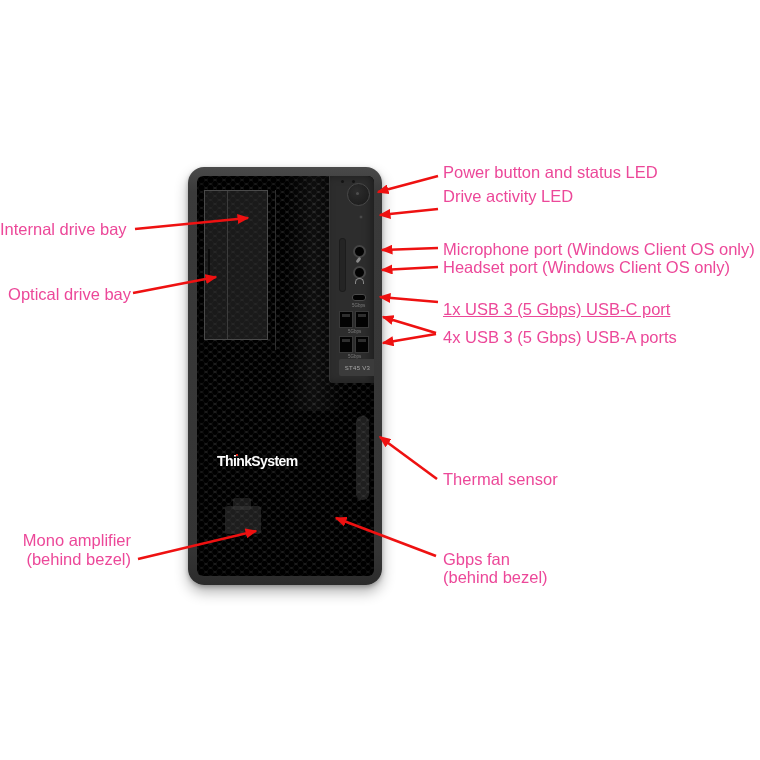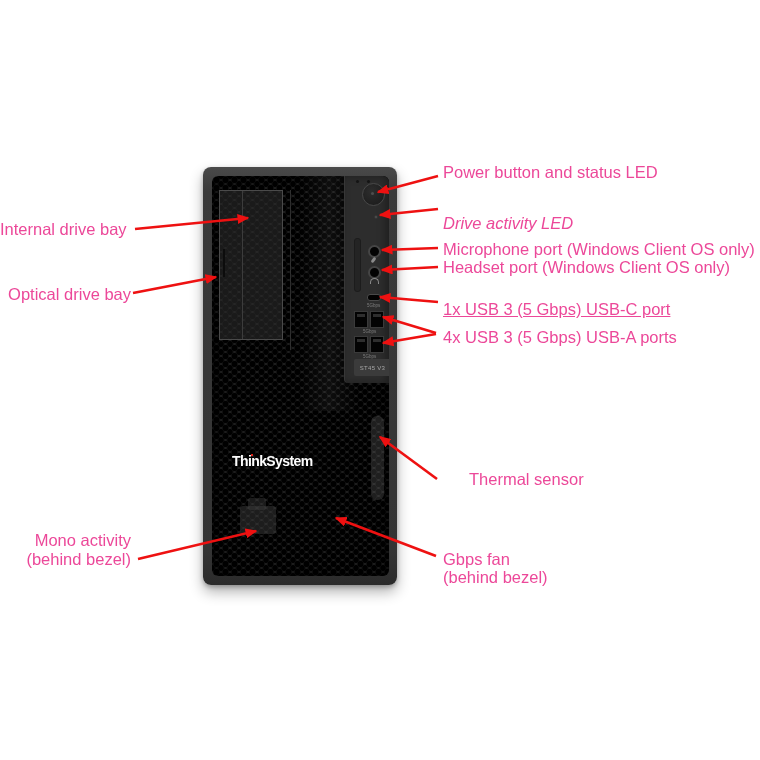--- a/index.html
+++ b/index.html
@@ -13,22 +13,22 @@
     position:absolute;
     font-size:16.5px;
     line-height:18.5px;
     color:#ec4899;
     white-space:nowrap;
   }
   .lbl.right-align{text-align:right;white-space:normal;}
 
   
   .tower{
-    position:absolute;left:203px;top:167px;width:194px;height:418px;
-    border-radius:8px;
+    position:absolute;left:188px;top:167px;width:194px;height:418px;
+    border-radius:16px;
     background:linear-gradient(180deg,#4a4a4a,#3a3a3a 6%,#343434 92%,#2b2b2b);
     box-shadow:0 7px 14px rgba(0,0,0,0.30), 0 2px 4px rgba(0,0,0,0.25);
   }
   .face{
     position:absolute;left:9px;top:9px;width:177px;height:400px;
     border-radius:6px;overflow:hidden;
     background-color:#1e1e1e;
     background-image:
       radial-gradient(circle, #000 2.6px, rgba(0,0,0,0) 3.4px),
       radial-gradient(circle, #000 2.6px, rgba(0,0,0,0) 3.4px);
@@ -194,37 +194,37 @@
       </div>
     </div>
   </div>
 </div>
 
 <div class="lbl" style="left:0;width:133px;top:220px;text-align:left;">Internal drive bay</div>
 
 <div class="lbl" style="left:0;width:131px;top:285px;text-align:right;">Optical drive bay</div>
 
 <div class="lbl right-align" style="left:0;width:131px;top:531px;">
-  <div>Mono activity</div>
+  <div>Mono amplifier</div>
   <div>(behind bezel)</div>
 </div>
 
 <div class="lbl" style="left:443px;top:163px;">Power button and status LED</div>
 
-<div class="lbl" style="left:443px;top:214px;font-style:italic;">Drive activity LED</div>
+<div class="lbl" style="left:443px;top:187px;">Drive activity LED</div>
 
 <div class="lbl" style="left:443px;top:240px;">Microphone port (Windows Client OS only)</div>
 
 <div class="lbl" style="left:443px;top:258px;">Headset port (Windows Client OS only)</div>
 
 <div class="lbl" style="left:443px;top:300px;text-decoration:underline;">1x USB 3 (5 Gbps) USB-C port</div>
 
 <div class="lbl" style="left:443px;top:328px;">4x USB 3 (5 Gbps) USB-A ports</div>
 
-<div class="lbl" style="left:443px;top:470px;margin-left:26px;">Thermal sensor</div>
+<div class="lbl" style="left:443px;top:470px;">Thermal sensor</div>
 
 <div class="lbl" style="left:443px;top:551px;line-height:17.5px;">
   <div>Gbps fan</div>
   <div>(behind bezel)</div>
 </div>
 
 <svg class="overlay" width="760" height="760" viewBox="0 0 760 760">
   <defs>
     <marker id="ah" markerUnits="userSpaceOnUse" markerWidth="12" markerHeight="10" refX="10.5" refY="5" orient="auto">
       <path d="M0,0 L12,5 L0,10 z" fill="var(--arrow-red,#ee1111)"></path>

